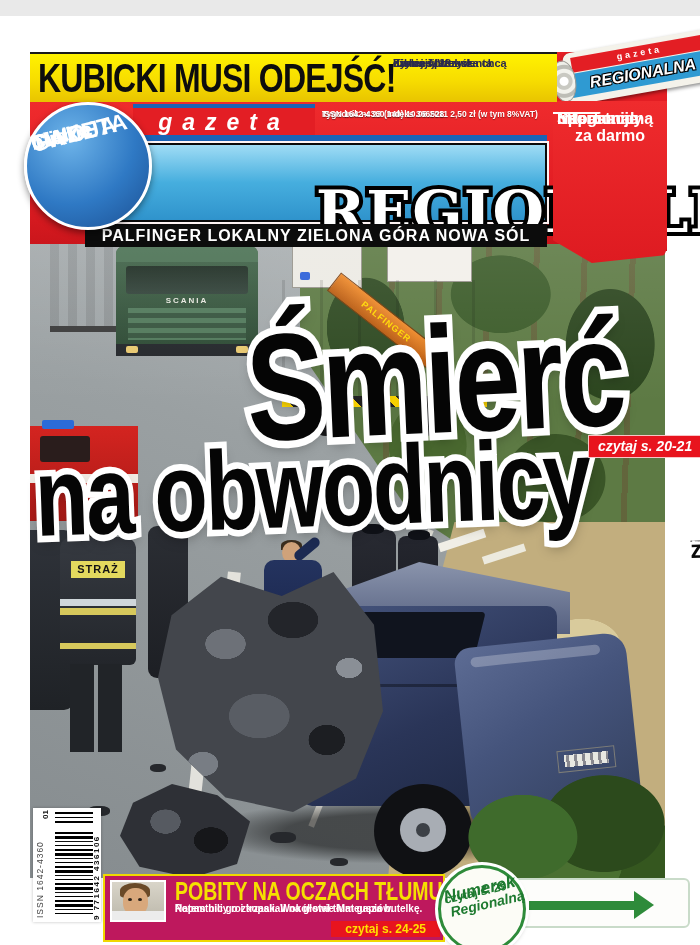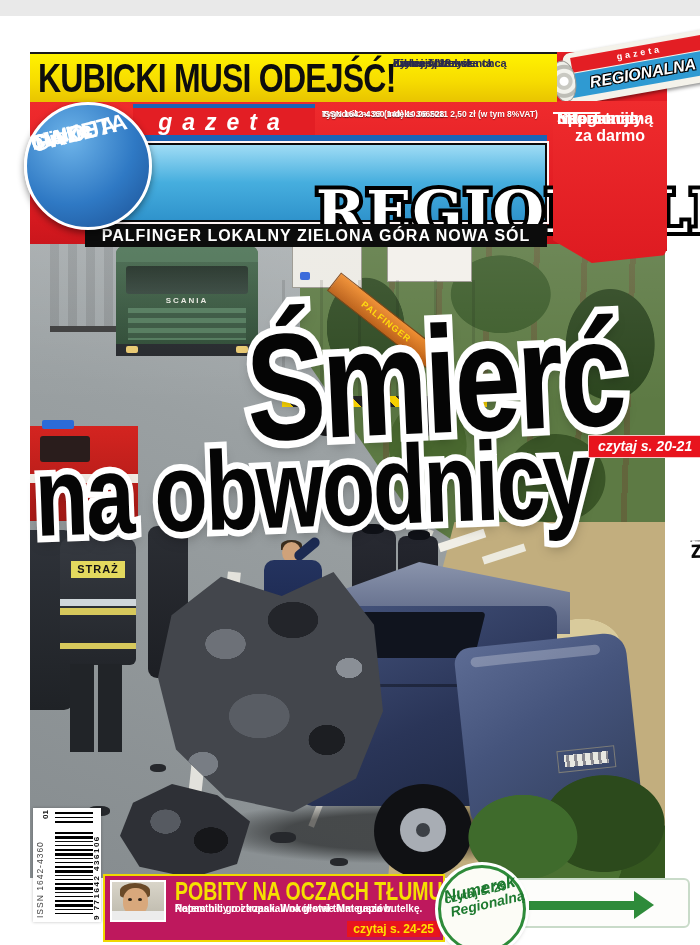--- a/index.html
+++ b/index.html
@@ -265,21 +265,21 @@
   .sp-face{left:11px;top:6px;width:25px;height:28px;background:#d8a87c;border-radius:46%;}
   .sp-eye{left:16px;top:16px;width:4px;height:3px;background:#2a2119;border-radius:50%;}
   .sp-eye2{left:26px;top:16px;width:4px;height:3px;background:#2a2119;border-radius:50%;}
   .sp-shirt{left:0;bottom:0;width:100%;height:9px;background:#ececec;}
   .strip-headline{left:70px;top:1px;font-size:25px;font-weight:900;color:#f5e000;
     transform:scaleX(.78);transform-origin:left top;white-space:nowrap;letter-spacing:0;}
   .strip-sub{left:70px;top:27px;font-size:10.5px;font-weight:700;color:#fff;line-height:11.5px;
     transform:scaleX(.95);transform-origin:left top;white-space:nowrap;}
   .strip-sub div{position:static;}
   .strip-badge{right:3px;bottom:3px;background:#e8141e;color:#ffe000;font-size:12px;
-    font-weight:800;padding:1px 6px;white-space:nowrap;}
+    font-weight:800;padding:1px 14px;white-space:nowrap;}
 
   
   .promo-bar{left:455px;top:862px;width:235px;height:50px;background:#fdfdfb;z-index:8;
     border:2px solid #c9dbc9;border-radius:6px;}
   .promo-arrow-line{left:72px;top:21px;width:105px;height:9px;background:#2e8b3a;}
   .promo-arrow-head{left:177px;top:11px;width:0;height:0;border-top:14px solid transparent;
     border-bottom:14px solid transparent;border-left:20px solid #2e8b3a;}
   .promo-circle{left:438px;top:849px;width:88px;height:88px;border-radius:50%;z-index:10;
     background:#fcfcf6;border:3px solid #2e8b3a;
     box-shadow:0 0 0 3px #fff,0 2px 5px rgba(0,0,0,.35);}

